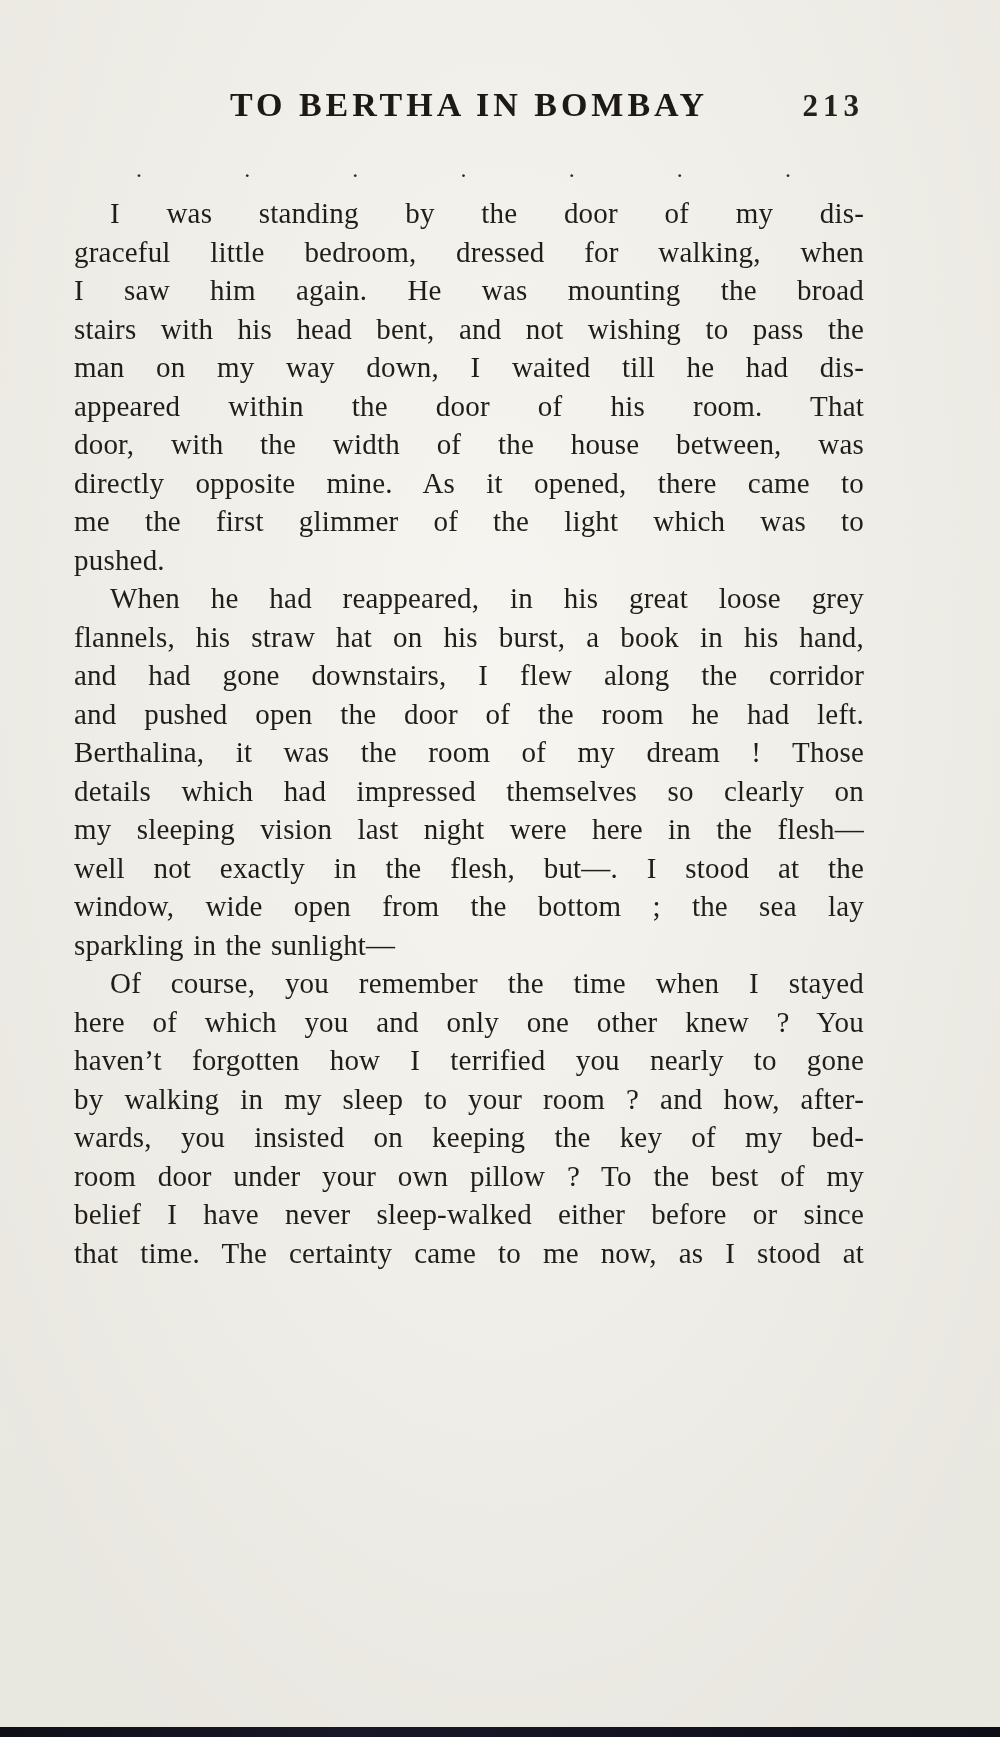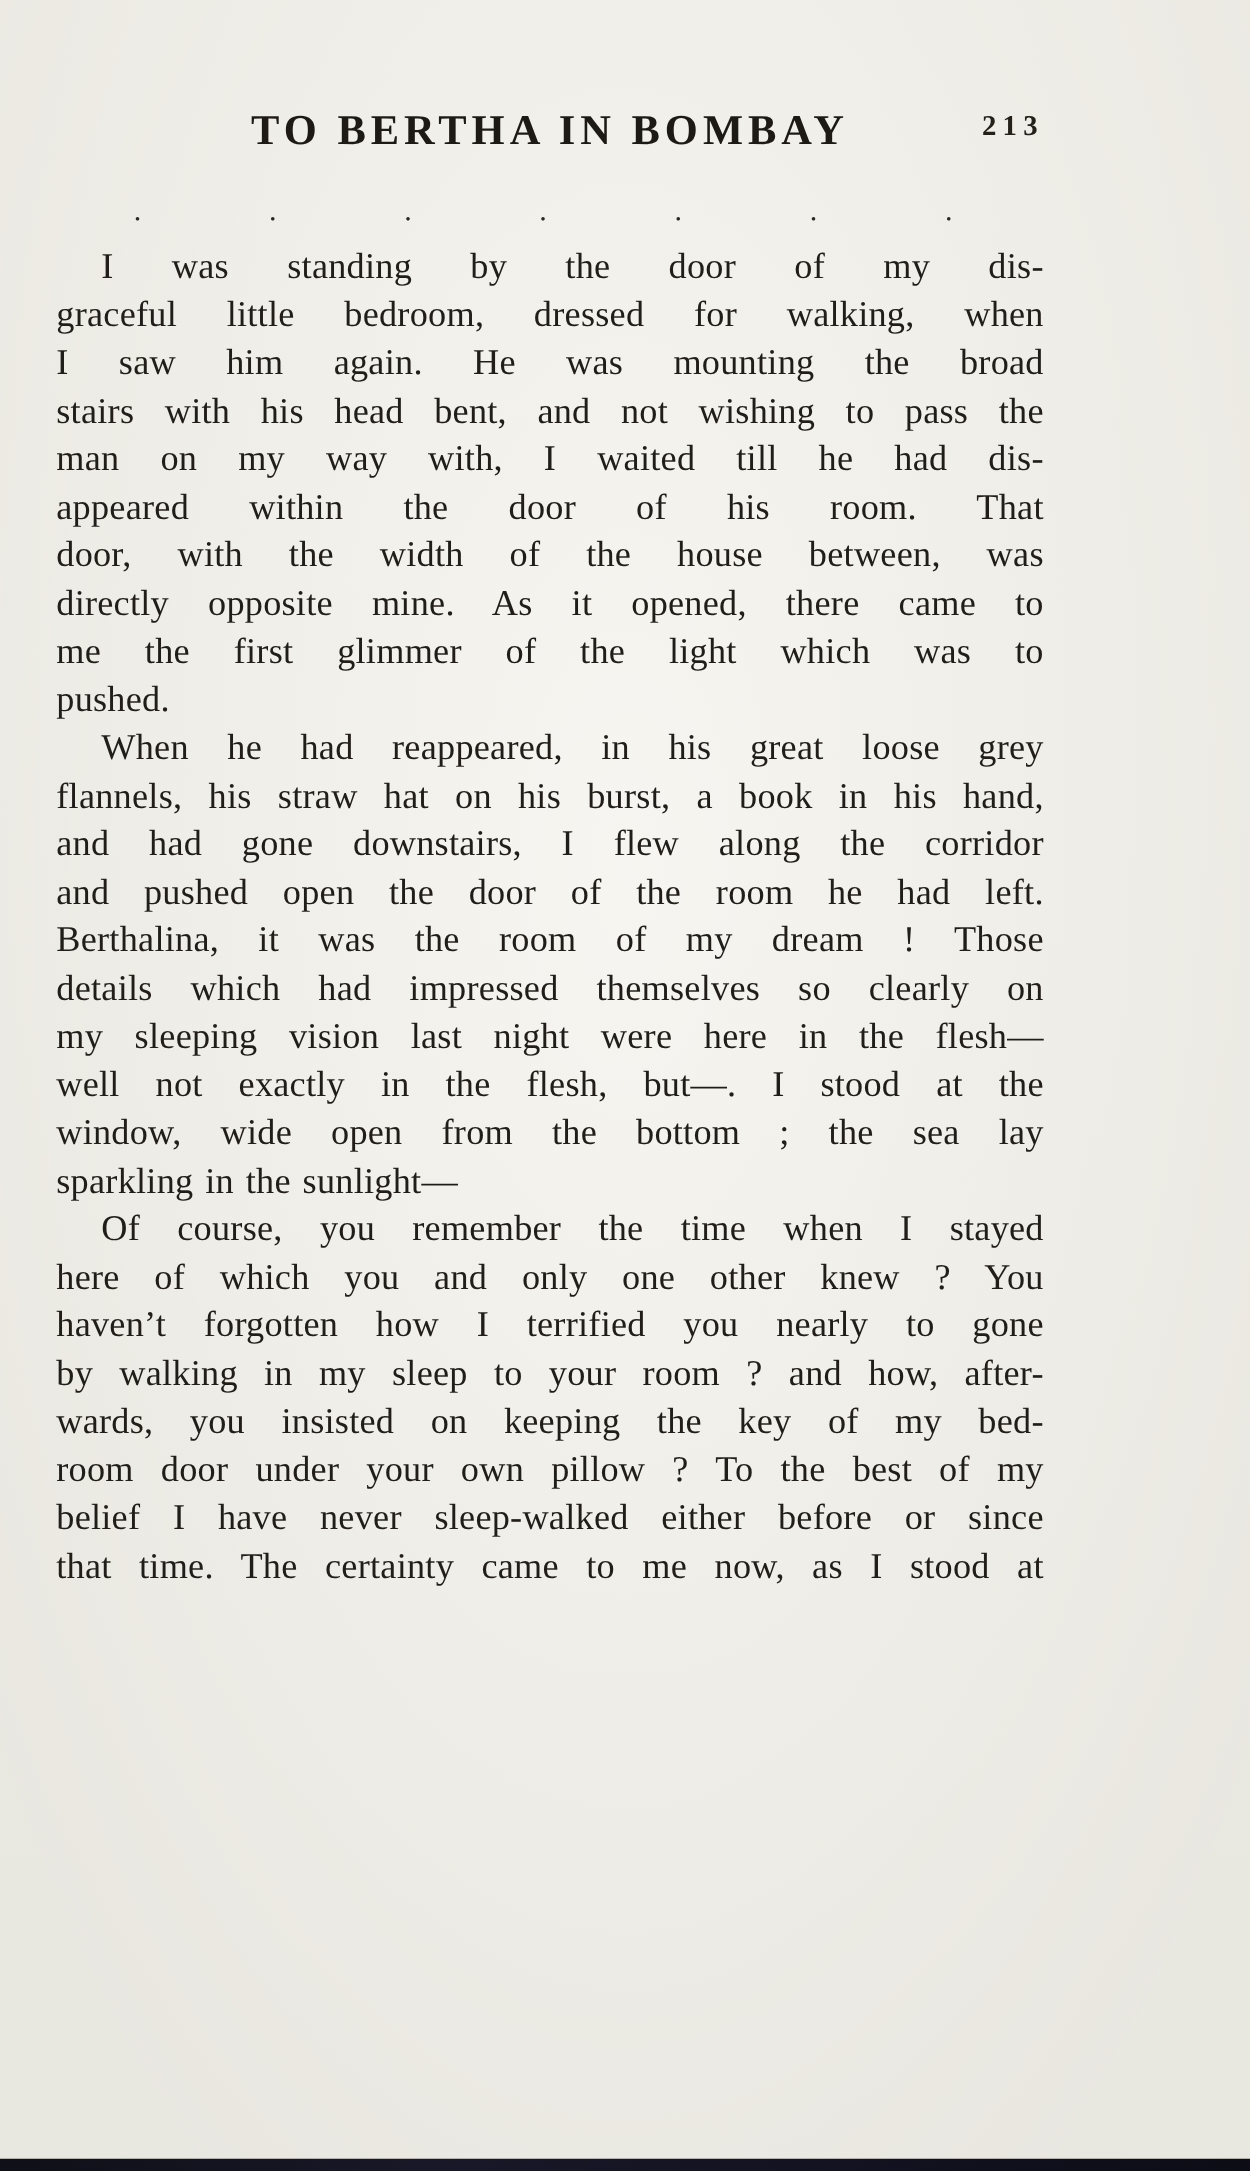--- a/index.html
+++ b/index.html
@@ -17,40 +17,40 @@
       linear-gradient(#f3f1ea, #f0eee7);
     overflow: hidden;
     font-family: "Liberation Serif", "DejaVu Serif", serif;
     color: #211e19;
     box-sizing: border-box;
     padding-top: 86px;
   }
   .text-column {
     position: relative;
     width: 790px;
-    margin-left: 45px;
+    margin-left: 74px;
   }
   .page-header {
     position: relative;
     height: 44px;
     text-align: center;
   }
   .chapter-title {
     display: inline-block;
     font-size: 34px;
     font-weight: bold;
     letter-spacing: 4px;
     color: #1d1a15;
     white-space: nowrap;
   }
   .page-number {
     position: absolute;
     right: 0;
     top: 2px;
-    font-size: 23px;
+    font-size: 31px;
     font-weight: bold;
     letter-spacing: 5px;
     color: #24211b;
   }
   .page-body {
     margin-top: 28px;
     font-size: 29px;
     line-height: 38.5px;
   }
   .line {
@@ -118,21 +118,21 @@
         <span class="separator-dot">.</span>
         <span class="separator-dot">.</span>
         <span class="separator-dot">.</span>
       </div>
 
       <div class="paragraph">
         <div class="line first">I was standing by the door of my dis-</div>
         <div class="line">graceful little bedroom, dressed for walking, when</div>
         <div class="line">I saw him again.  He was mounting the broad</div>
         <div class="line">stairs with his head bent, and not wishing to pass the</div>
-        <div class="line">man on my way with, I waited till he had dis-</div>
+        <div class="line">man on my way down, I waited till he had dis-</div>
         <div class="line">appeared within the door of his room.  That</div>
         <div class="line">door, with the width of the house between, was</div>
         <div class="line">directly opposite mine.  As it opened, there came to</div>
         <div class="line">me the first glimmer of the light which was to</div>
         <div class="line last">pushed.</div>
       </div>
 
       <div class="paragraph">
         <div class="line first">When he had reappeared, in his great loose grey</div>
         <div class="line">flannels, his straw hat on his burst, a book in his hand,</div>

